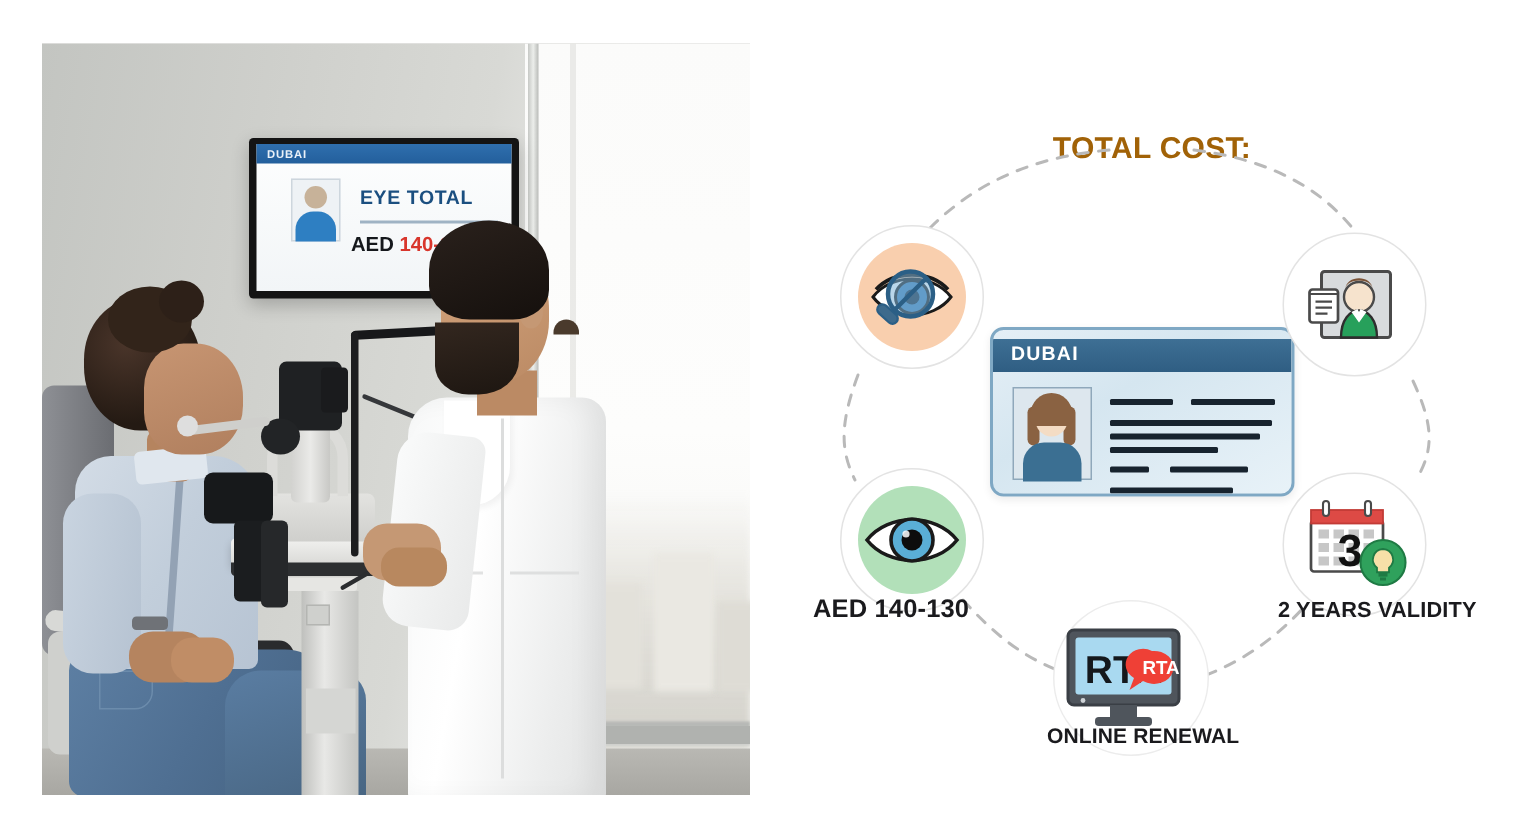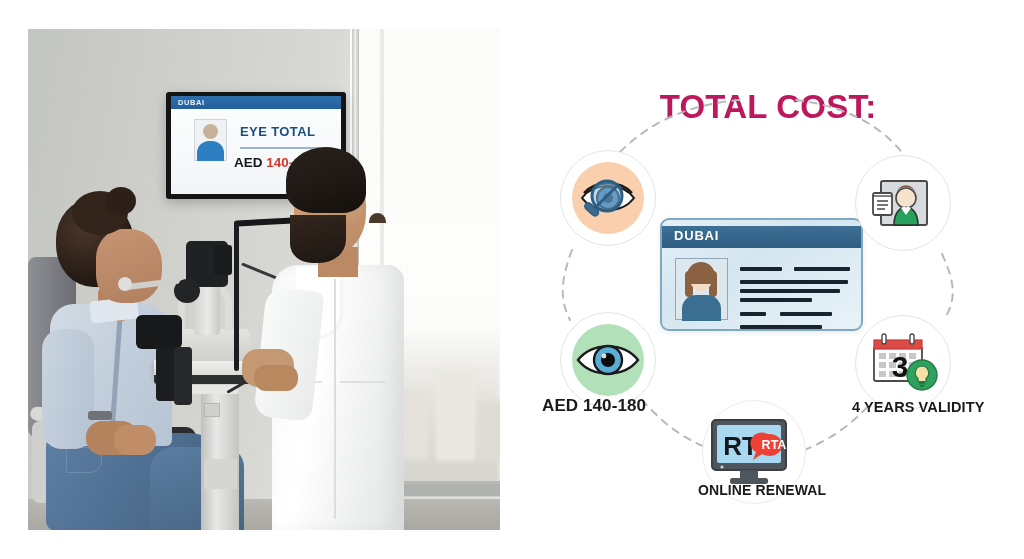--- a/index.html
+++ b/index.html
@@ -170,21 +170,21 @@
   .d-hand2 { left:226px; top:336px; width:44px; height:26px; background:#b8885f; border-radius:12px;}
   .d-pants { left:286px; top:476px; width:80px; height:54px;
     background:linear-gradient(100deg,#2b3139,#1b2026); border-radius:4px;}
   .d-pants2 { left:324px; top:470px; width:42px; height:60px; background:#171b20;}
 
   
   .info { position:absolute; left:512px; top:0; width:512px; height:559px; background:#fff; }
 
   .title-total {
     position:absolute; left:0; right:0; top:88px;
-    text-align:center; font-size:33px; font-weight:700; color:#be185d;
+    text-align:center; font-size:20px; font-weight:700; color:#a16207;
     letter-spacing:.2px;
   }
   .title-price {
     position:absolute; left:0; right:0; top:119px;
     text-align:center; font-size:33px; font-weight:700; color:#c62a25;
     letter-spacing:.2px;
   }
 
   svg.dash-layer { position:absolute; left:0; top:0; width:512px; height:559px; pointer-events:none; }
 
@@ -398,21 +398,21 @@
     <div class="node n-eye">
       <div class="i-eye-bg">
         <svg class="icon-svg" width="72" height="72" viewBox="0 0 72 72">
           <path d="M6 36 C 20 18, 52 18, 66 36 C 52 54, 20 54, 6 36 Z" fill="#ffffff" stroke="#1a1a1a" stroke-width="2.4"></path>
           <circle cx="36" cy="36" r="14" fill="#5aaed6" stroke="#1a1a1a" stroke-width="2.4"></circle>
           <circle cx="36" cy="36" r="7" fill="#0d0d0d"></circle>
           <circle cx="32" cy="32" r="2.4" fill="#ffffff" fill-opacity="0.85"></circle>
         </svg>
       </div>
     </div>
-    <div class="node-label lbl-eye">AED 140-180</div>
+    <div class="node-label lbl-eye">AED 140-130</div>
 
     <div class="node n-cal">
       <div style="position:relative;width:76px;height:72px;">
         <svg width="76" height="72" viewBox="0 0 76 72">
           <rect x="9" y="13" width="48" height="9" rx="2" fill="#dd4a45"></rect>
           <rect x="9" y="20" width="48" height="34" rx="2" fill="#ffffff" stroke="#4a4a4a" stroke-width="1.8"></rect>
           <rect x="9" y="13" width="48" height="9" fill="#dd4a45" stroke="#c23b36" stroke-width="1.2"></rect>
           <rect x="17" y="7" width="4" height="10" rx="2" fill="#ffffff" stroke="#4a4a4a" stroke-width="1.4"></rect>
           <rect x="45" y="7" width="4" height="10" rx="2" fill="#ffffff" stroke="#4a4a4a" stroke-width="1.4"></rect>
           <g fill="#c7c7c7">
@@ -429,21 +429,21 @@
             <rect x="34" y="44" width="7" height="6"></rect>
           </g>
           <text x="35" y="50" font-family="Liberation Sans, sans-serif" font-size="30" font-weight="700" fill="#111" text-anchor="middle">3</text>
           <circle cx="57" cy="48" r="15" fill="#2fa15c" stroke="#1f7a44" stroke-width="1.4"></circle>
           <path d="M57 39 a7 7 0 0 1 4 12.5 l0 3 l-8 0 l0 -3 A7 7 0 0 1 57 39 Z" fill="#f7e0a8" stroke="#1f7a44" stroke-width="1.2"></path>
           <rect x="54" y="55" width="6" height="2.4" fill="#1f7a44"></rect>
           <rect x="55" y="58" width="4" height="2" fill="#1f7a44"></rect>
         </svg>
       </div>
     </div>
-    <div class="node-label lbl-cal">4 YEARS VALIDITY</div>
+    <div class="node-label lbl-cal">2 YEARS VALIDITY</div>
 
     <div class="node n-rta">
       <div style="position:relative;width:92px;height:80px;">
         <svg width="92" height="80" viewBox="0 0 92 80">
           <rect x="4" y="8" width="74" height="50" rx="4" fill="#4f555c" stroke="#3a3f45" stroke-width="2"></rect>
           <rect x="9" y="13" width="64" height="38" rx="2" fill="#a9d9f0"></rect>
           <circle cx="14" cy="55" r="1.6" fill="#cfd3d7"></circle>
           <rect x="32" y="58" width="18" height="10" fill="#4f555c"></rect>
           <rect x="22" y="66" width="38" height="6" rx="2.5" fill="#4f555c"></rect>
           <text x="41" y="43" font-family="Liberation Sans, sans-serif" font-size="26" font-weight="700" fill="#14181c" text-anchor="middle">RTA</text>

